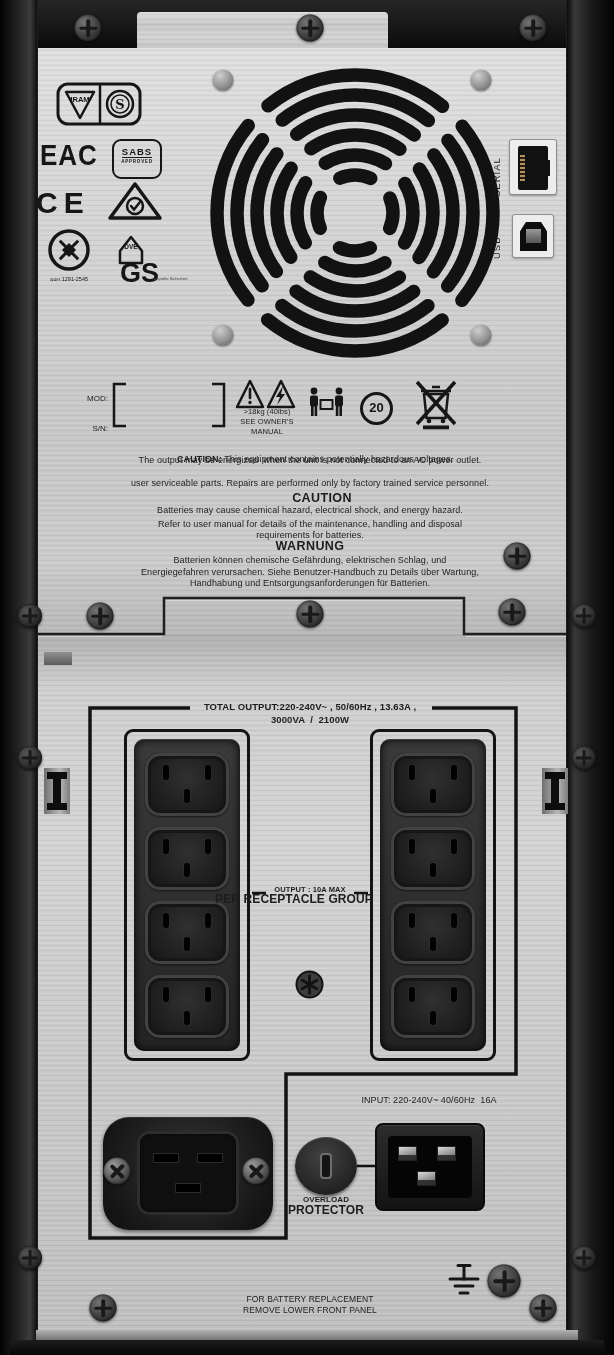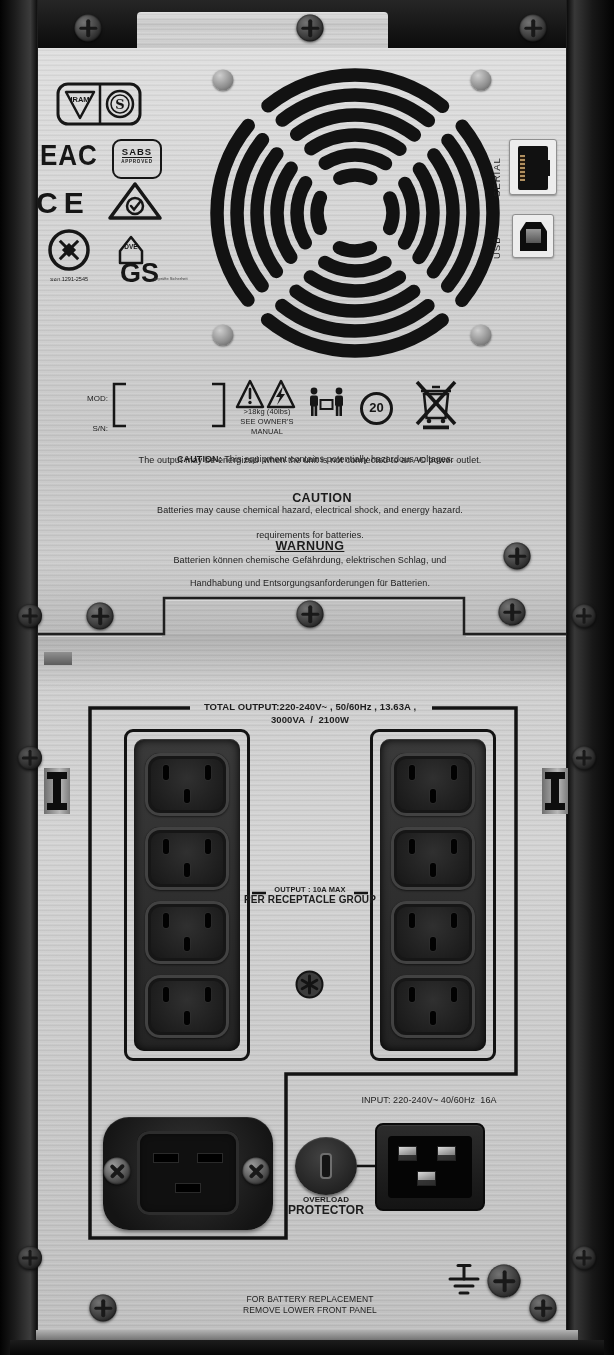--- a/index.html
+++ b/index.html
@@ -246,27 +246,30 @@
     <circle cx="29" cy="43" r="2.3" fill="#161616"></circle>
     <line x1="3" y1="4" x2="41" y2="46" stroke="#161616" stroke-width="3.5"></line>
     <line x1="41" y1="4" x2="3" y2="46" stroke="#161616" stroke-width="3.5"></line>
     <rect x="9" y="47.5" width="26" height="3.8" fill="#161616"></rect>
   </svg>
 
   <div class="t" style="left:310px; top:443px;">
     <span class="b">CAUTION:</span><span> </span><span>This equipment contains potentially hazardous voltages.</span>
   </div>
   <div class="t" style="left:310px; top:454.5px;">The output may be energized  when the unit is not connected to an AC power outlet.</div>
+  <div class="t" style="left:310px; top:477.5px;">user serviceable parts. Repairs are performed only by factory trained service personnel.</div>
 
   <div class="t h1" style="left:322px; top:493px;">CAUTION</div>
   <div class="t" style="left:310px; top:505px;">Batteries may cause chemical hazard, electrical shock, and energy hazard.</div>
+  <div class="t" style="left:310px; top:518.5px;">Refer to user manual for details of the maintenance, handling and disposal</div>
   <div class="t" style="left:310px; top:530px;">requirements for batteries.</div>
 
-  <div class="t h1" style="left:310px; top:541px;text-decoration:underline;">WARNUNG</div>
+  <div class="t h1" style="left:310px; top:541px;">WARNUNG</div>
   <div class="t" style="left:310px; top:555px;">Batterien können chemische Gefährdung, elektrischen Schlag, und</div>
+  <div class="t" style="left:310px; top:566.5px;">Energiegefahren verursachen. Siehe Benutzer-Handbuch zu Details über Wartung,</div>
   <div class="t" style="left:310px; top:578px;">Handhabung und Entsorgungsanforderungen für Batterien.</div>
 
   <svg class="abs" style="left:0; top:0; pointer-events:none;" width="614" height="1355">
     <path d="M38,634 H164 V598 H464 V634 H566" fill="none" stroke="#1f1f1f" stroke-width="2.5"></path>
     <path d="M38,636.5 H162 M466,636.5 H566 M166,600.5 H462" fill="none" stroke="rgba(255,255,255,.45)" stroke-width="1.2"></path>
     <path d="M190,708 H90 V1238 H286 V1074 H516 V708 H432" fill="none" stroke="#131313" stroke-width="3.5"></path>
     <path d="M252,893 H266 M354,893 H368 M357,1166 H383" fill="none" stroke="#131313" stroke-width="2.5"></path>
   </svg>
 
   <div class="t b" style="left:310px; top:701px; font-size:9.5px;">TOTAL OUTPUT:220-240V~ , 50/60Hz , 13.63A ,</div>
@@ -313,21 +316,21 @@
       <i class="pin pin-r"></i>
       <i class="pin pin-b"></i>
     </div>
   <div class="c13" style="left:391px; top:975px;">
       <i class="pin pin-l"></i>
       <i class="pin pin-r"></i>
       <i class="pin pin-b"></i>
     </div>
 
   <div class="t b" style="left:310px; top:884px; font-size:7.5px;">OUTPUT : 10A MAX</div>
-  <div class="t b" style="left:310px; top:894px; font-size:10px;">PER RECEPTACLE GROUP</div>
+  <div class="t b" style="left:294px; top:894px; font-size:12px;">PER RECEPTACLE GROUP</div>
 
   <svg class="abs" style="left:296px; top:971px;" width="27" height="27">
     <circle cx="13.5" cy="13.5" r="13" fill="#3c3c3c"></circle>
     <circle cx="13.5" cy="13.5" r="13" fill="none" stroke="#141414" stroke-width="2"></circle>
     <g stroke="#131313" stroke-width="3" stroke-linecap="round">
       <line x1="13.5" y1="5" x2="13.5" y2="22"></line>
       <line x1="6.2" y1="9.3" x2="20.8" y2="17.7"></line>
       <line x1="20.8" y1="9.3" x2="6.2" y2="17.7"></line>
     </g>
   </svg>

